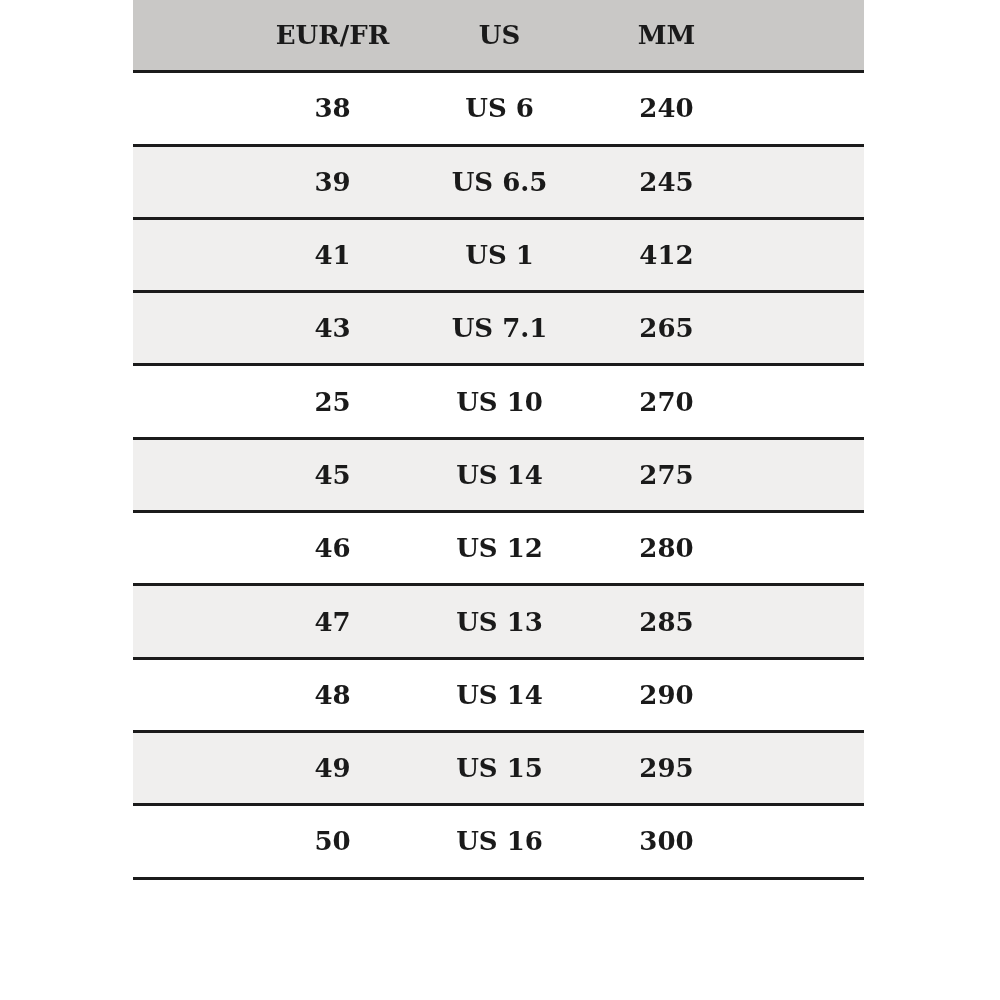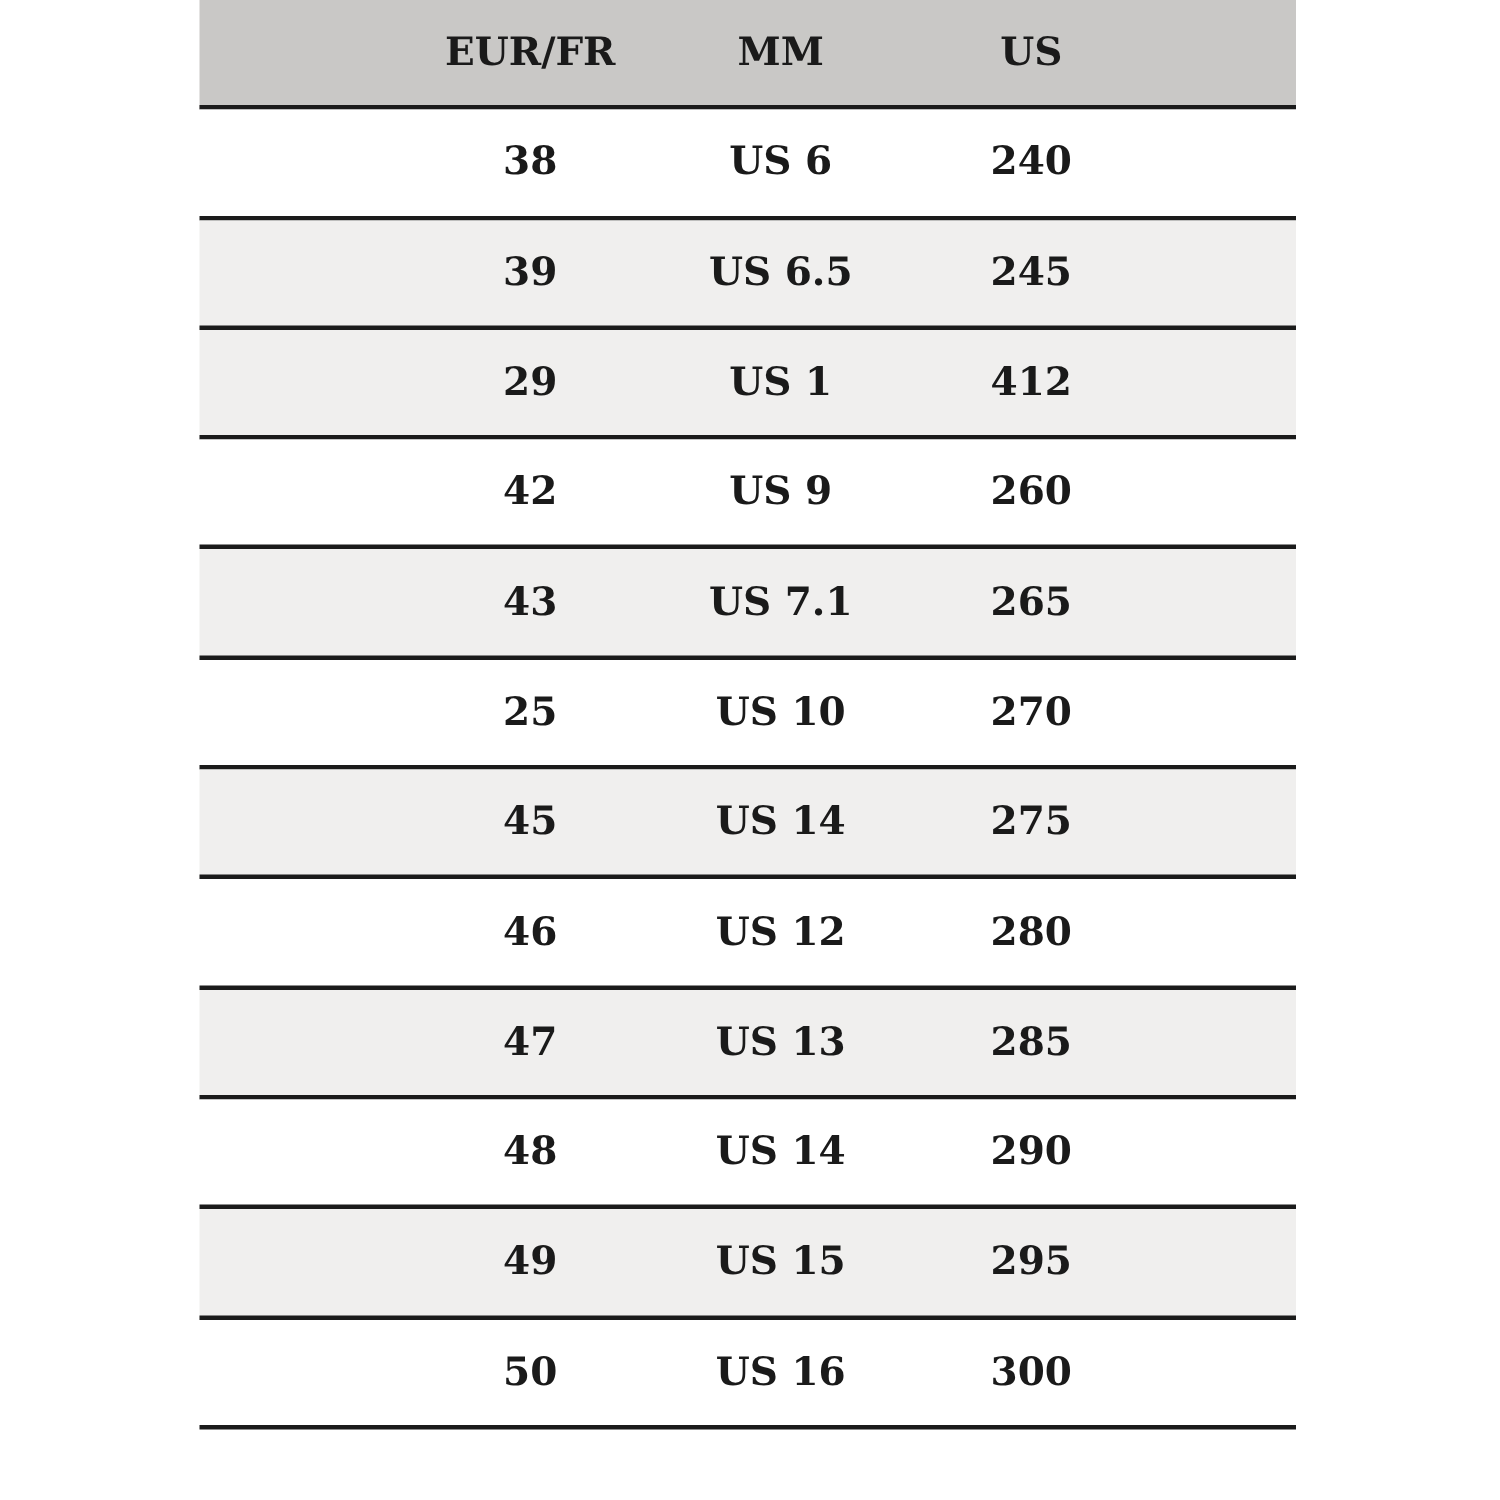--- a/index.html
+++ b/index.html
@@ -22,68 +22,61 @@
     line-height: 1;
   }
   .row {
     display: grid;
     grid-template-columns: 116px 167px 167px 167px;
     align-items: center;
     height: 73.3px;
     box-sizing: border-box;
     border-bottom: 3px solid var(--border, #1b1b1b);
     background: var(--row-bg, #ffffff);
-    padding-left: 21px;
   }
   .row.header {
     background: var(--header-bg, #c9c8c6);
   }
   .row.stripe {
     background: var(--stripe-bg, #f0efee);
   }
   .cell {
     text-align: center;
     white-space: nowrap;
   }
   .cell.spacer {  }
 </style>
 </head>
 <body>
 
 <div class="size-table">
   <div class="row header">
     <div class="cell spacer"></div>
     <div class="cell">EUR/FR</div>
+    <div class="cell">US</div>
     <div class="cell">MM</div>
-    <div class="cell">US</div>
   </div>
   <div id="rows">
       <div class="row">
         <div class="cell spacer"></div>
         <div class="cell">38</div>
         <div class="cell">US 6</div>
         <div class="cell">240</div>
       </div>
       <div class="row stripe">
         <div class="cell spacer"></div>
         <div class="cell">39</div>
         <div class="cell">US 6.5</div>
         <div class="cell">245</div>
       </div>
       <div class="row stripe">
         <div class="cell spacer"></div>
-        <div class="cell">29</div>
+        <div class="cell">41</div>
         <div class="cell">US 1</div>
         <div class="cell">412</div>
-      </div>
-      <div class="row">
-        <div class="cell spacer"></div>
-        <div class="cell">42</div>
-        <div class="cell">US 9</div>
-        <div class="cell">260</div>
       </div>
       <div class="row stripe">
         <div class="cell spacer"></div>
         <div class="cell">43</div>
         <div class="cell">US 7.1</div>
         <div class="cell">265</div>
       </div>
       <div class="row">
         <div class="cell spacer"></div>
         <div class="cell">25</div>

